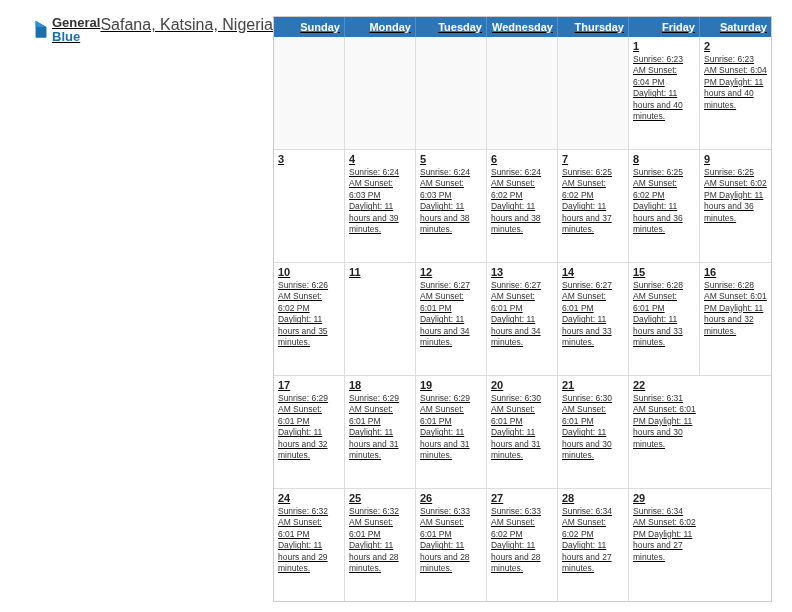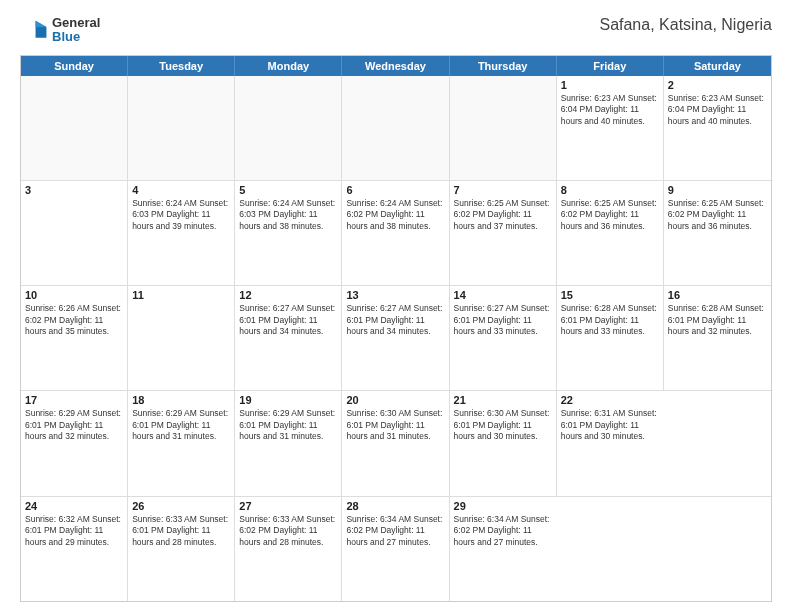--- a/index.html
+++ b/index.html
@@ -8,21 +8,22 @@
       background: #fff;
       width: 792px;
       height: 612px;
       overflow: hidden;
     }
     .page {
       width: 792px;
       height: 612px;
       padding: 16px 20px 10px 20px;
       display: flex;
-      flex-direction: column;
+      flex-direction: row;
+      text-decoration: underline;
     }
     .header {
       display: flex;
       align-items: flex-start;
       justify-content: space-between;
       margin-bottom: 10px;
     }
     .logo {
       display: flex;
       align-items: center;
@@ -63,21 +64,21 @@
     .cal-header-row {
       display: grid;
       grid-template-columns: repeat(7, 1fr);
       background: #2e75b6;
     }
     .cal-header-cell {
       color: #fff;
       font-size: 11px;
       font-weight: bold;
       padding: 4px 4px;
-      text-align: center;
+      text-align: right;
       border-right: 1px solid #5090c8;
     }
     .cal-header-cell:last-child { border-right: none; }
     .cal-body {
       flex: 1;
       display: flex;
       flex-direction: column;
     }
     .cal-row {
       display: grid;
@@ -126,22 +127,22 @@
       </div>
     </div>
     <div class="title-block">
       <h2>Safana, Katsina, Nigeria</h2>
     </div>
   </div>
 
   <div class="calendar">
     <div class="cal-header-row">
     <div class="cal-header-cell">Sunday</div>
+        <div class="cal-header-cell">Monday</div>
         <div class="cal-header-cell">Tuesday</div>
-        <div class="cal-header-cell">Monday</div>
         <div class="cal-header-cell">Wednesday</div>
         <div class="cal-header-cell">Thursday</div>
         <div class="cal-header-cell">Friday</div>
         <div class="cal-header-cell">Saturday</div>
       </div>
     <div class="cal-body">
     <div class="cal-row">
           <div class="cal-cell empty"></div>
           <div class="cal-cell empty"></div>
           <div class="cal-cell empty"></div>
@@ -281,20 +282,26 @@
           </div>
         </div>
         <div class="cal-row">
           <div class="cal-cell">
             <div class="day-number">24</div>
             <div class="day-info">Sunrise: 6:32 AM
 Sunset: 6:01 PM
 Daylight: 11 hours and 29 minutes.</div>
           </div>
           <div class="cal-cell">
+            <div class="day-number">25</div>
+            <div class="day-info">Sunrise: 6:32 AM
+Sunset: 6:01 PM
+Daylight: 11 hours and 28 minutes.</div>
+          </div>
+          <div class="cal-cell">
             <div class="day-number">26</div>
             <div class="day-info">Sunrise: 6:33 AM
 Sunset: 6:01 PM
 Daylight: 11 hours and 28 minutes.</div>
           </div>
           <div class="cal-cell">
             <div class="day-number">27</div>
             <div class="day-info">Sunrise: 6:33 AM
 Sunset: 6:02 PM
 Daylight: 11 hours and 28 minutes.</div>

